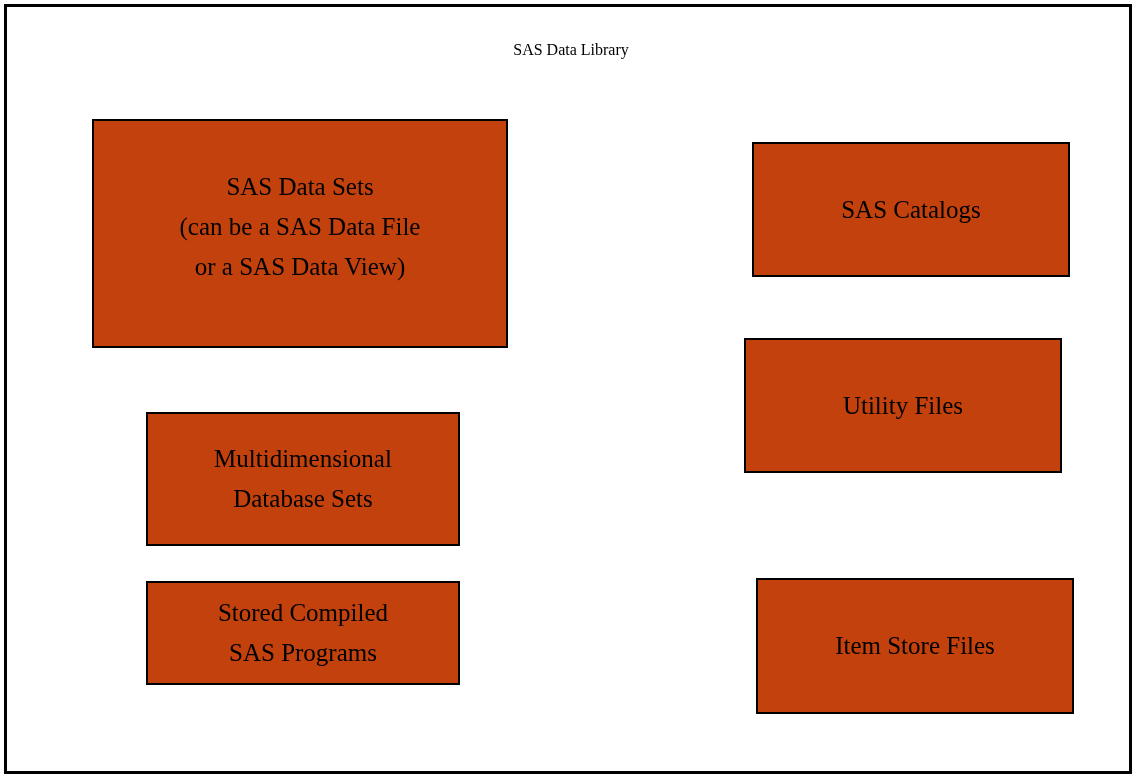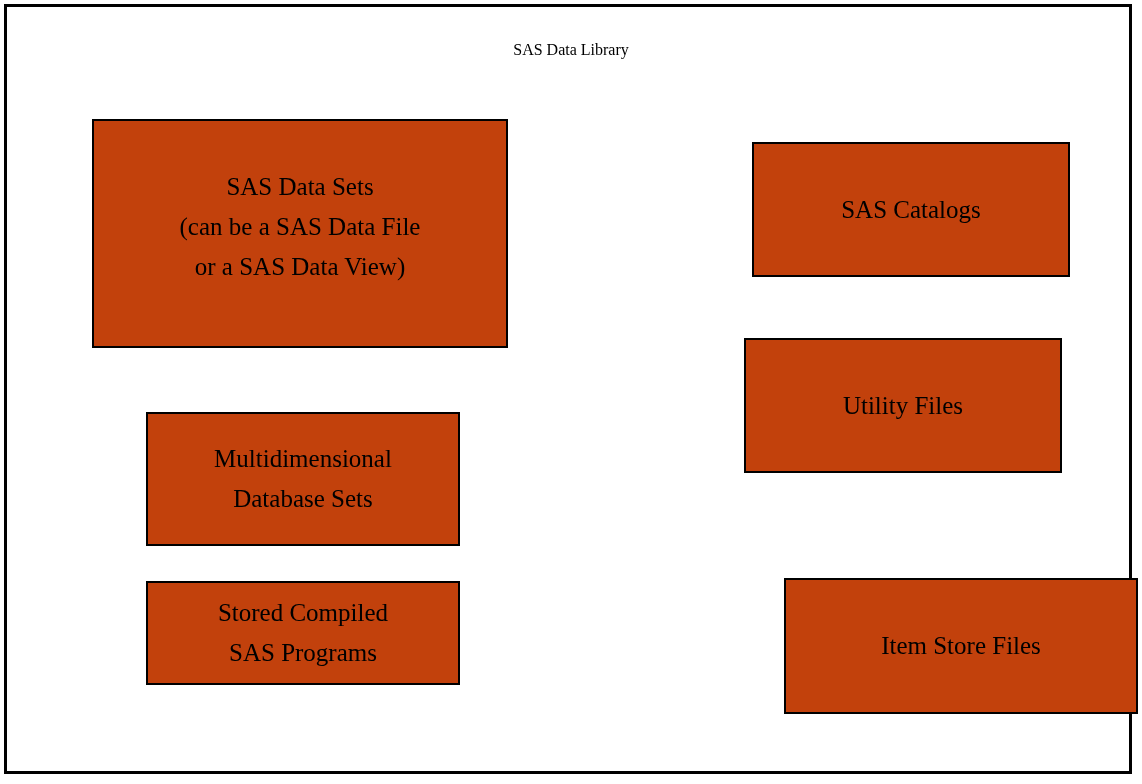--- a/index.html
+++ b/index.html
@@ -50,21 +50,21 @@
     line-height: 40px;
     white-space: pre-line;
   }
   
   .node--data-sets  { left: 92px;  top: 119px; width: 416px; height: 229px; }
   .node--data-sets .node-label { transform: translateY(-7px); }
   .node--catalogs   { left: 744px; top: 142px; width: 318px; height: 135px; margin-left: 8px; }
   .node--mddb       { left: 146px; top: 412px; width: 314px; height: 134px; }
   .node--utility    { left: 744px; top: 338px; width: 318px; height: 135px; }
   .node--stored     { left: 146px; top: 581px; width: 314px; height: 104px; }
-  .node--item-store { left: 784px; top: 578px; width: 354px; height: 136px; }
+  .node--item-store { left: 756px; top: 578px; width: 318px; height: 136px; }
 </style>
 </head>
 <body>
 
 <div class="canvas">
   <div class="frame"></div>
 
   <div class="diagram-title">SAS Data Library</div>
 
   <div class="node node--data-sets">

